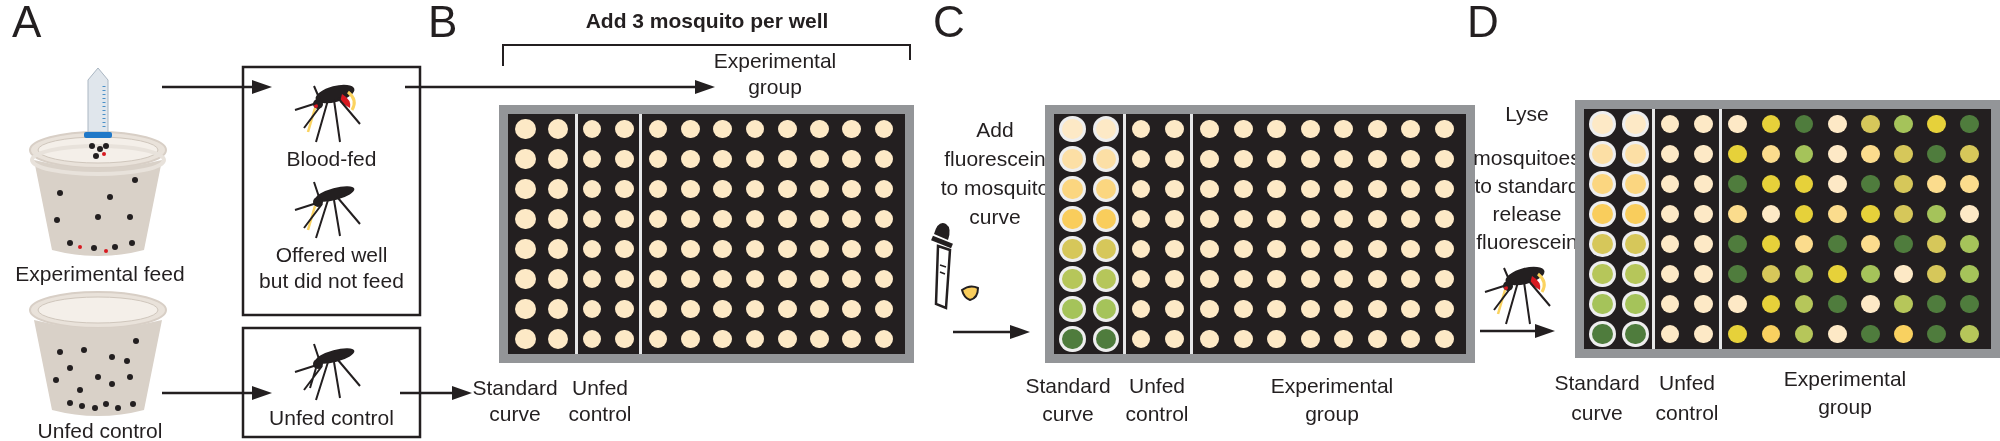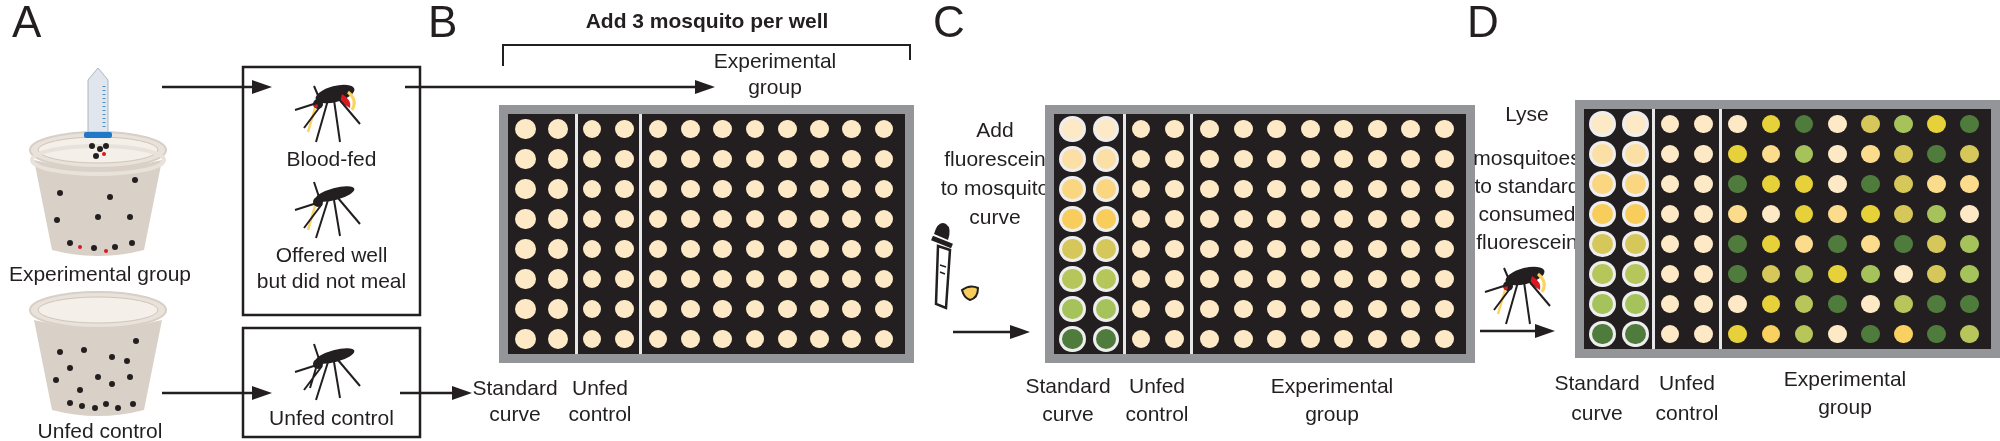--- a/index.html
+++ b/index.html
@@ -141,26 +141,26 @@
     <ellipse cx="45" cy="14" rx="20" ry="8" fill="#231f20" transform="rotate(-15 45 14)"></ellipse>
     <path d="M52 14 Q62 20 60 28 L50 22 Z" fill="#d71920"></path>
     <path d="M58 12 Q68 20 62 30" stroke="#fbd35f" stroke-width="3" fill="none"></path>
     <circle cx="28" cy="24" r="5" fill="#231f20"></circle>
       <circle cx="26" cy="26" r="2" fill="#d71920"></circle>
     <line x1="25" y1="28" x2="18" y2="52" stroke="#fbd35f" stroke-width="2.5"></line>
     <path d="M30 22 L5 30 M32 24 L14 48 M38 20 L26 62 M44 20 L50 62 M48 18 L70 44 M30 20 L24 6" stroke="#231f20" stroke-width="2" fill="none"></path>
   </g>
 </svg>
 
-<div class="abs txt" style="left:0px;top:261px;width:200px;">Experimental group</div>
+<div class="abs txt" style="left:0px;top:261px;width:200px;">Experimental feed</div>
 <div class="abs txt" style="left:0px;top:418px;width:200px;">Unfed control</div>
 
 <div class="abs txt" style="left:243px;top:146px;width:177px;">Blood-fed</div>
 <div class="abs txt" style="left:243px;top:242px;width:177px;">Offered well</div>
-<div class="abs txt" style="left:243px;top:268px;width:177px;">but did not meal</div>
+<div class="abs txt" style="left:243px;top:268px;width:177px;">but did not feed</div>
 <div class="abs txt" style="left:243px;top:405px;width:177px;">Unfed control</div>
 
 <div class="abs panel-letter" style="left:428px;top:0px;">B</div>
 <div class="abs txt bold" style="left:557px;top:8px;width:300px;">Add 3 mosquito per well</div>
 <div class="abs txt" style="left:700px;top:48px;width:150px;">Experimental</div>
 <div class="abs txt" style="left:700px;top:74px;width:150px;">group</div>
 
 <div class="plate" id="plateB" style="left:499px;top:105px;width:415px;height:258px;">
   <div class="plate-inner" style="left:9px;top:9px;width:397px;height:240px;">
       <div style="position: absolute; top: 0px; width: 3px; height: 100%; background: rgb(230, 231, 232); left: 66.7805px;"></div>
@@ -380,21 +380,21 @@
 <div class="abs txt" style="left:1023px;top:401px;width:90px;">curve</div>
 <div class="abs txt" style="left:1122px;top:373px;width:70px;">Unfed</div>
 <div class="abs txt" style="left:1122px;top:401px;width:70px;">control</div>
 <div class="abs txt" style="left:1262px;top:373px;width:140px;">Experimental</div>
 <div class="abs txt" style="left:1262px;top:401px;width:140px;">group</div>
 
 <div class="abs panel-letter" style="left:1467px;top:0px;">D</div>
 <div class="abs txt" style="left:1462px;top:101px;width:130px;">Lyse</div>
 <div class="abs txt" style="left:1462px;top:145px;width:130px;">mosquitoes</div>
 <div class="abs txt" style="left:1462px;top:173px;width:130px;">to standard</div>
-<div class="abs txt" style="left:1462px;top:201px;width:130px;">consumed</div>
+<div class="abs txt" style="left:1462px;top:201px;width:130px;">release</div>
 <div class="abs txt" style="left:1462px;top:229px;width:130px;">fluorescein</div>
 
 <div class="plate" id="plateD" style="left:1575px;top:100px;width:425px;height:258px;">
   <div class="plate-inner" style="left:9px;top:9px;width:407px;height:240px;">
       <div style="position: absolute; top: 0px; width: 3px; height: 100%; background: rgb(230, 231, 232); left: 68.4878px;"></div>
       <div style="position: absolute; top: 0px; width: 3px; height: 100%; background: rgb(230, 231, 232); left: 134.667px;"></div>
       <div style="position: absolute; border-radius: 50%; background: rgb(253, 233, 198); width: 20.79px; height: 20.79px; left: 7.80419px; top: 4.605px; box-shadow: rgb(238, 238, 238) 0px 0px 0px 3px;"></div>
       <div style="position: absolute; border-radius: 50%; background: rgb(253, 233, 198); width: 20.79px; height: 20.79px; left: 40.8936px; top: 4.605px; box-shadow: rgb(238, 238, 238) 0px 0px 0px 3px;"></div>
       <div style="position: absolute; border-radius: 50%; background: rgb(253, 233, 198); width: 18.81px; height: 18.81px; left: 76.6275px; top: 5.595px;"></div>
       <div style="position: absolute; border-radius: 50%; background: rgb(253, 233, 198); width: 18.81px; height: 18.81px; left: 109.717px; top: 5.595px;"></div>

